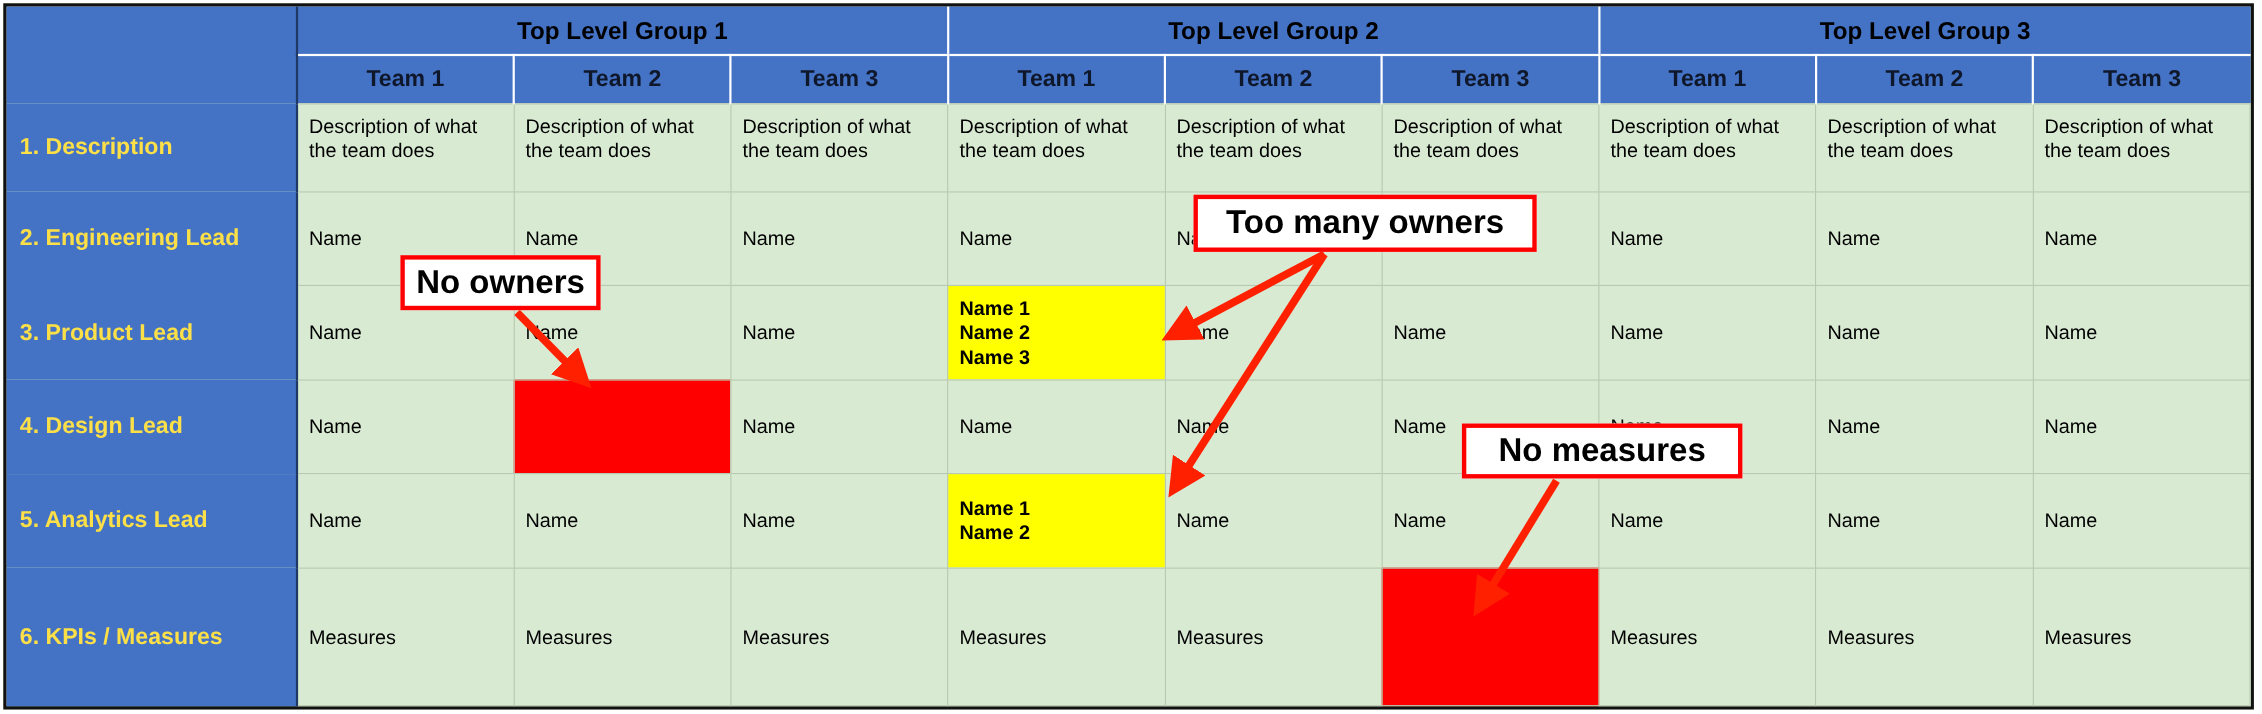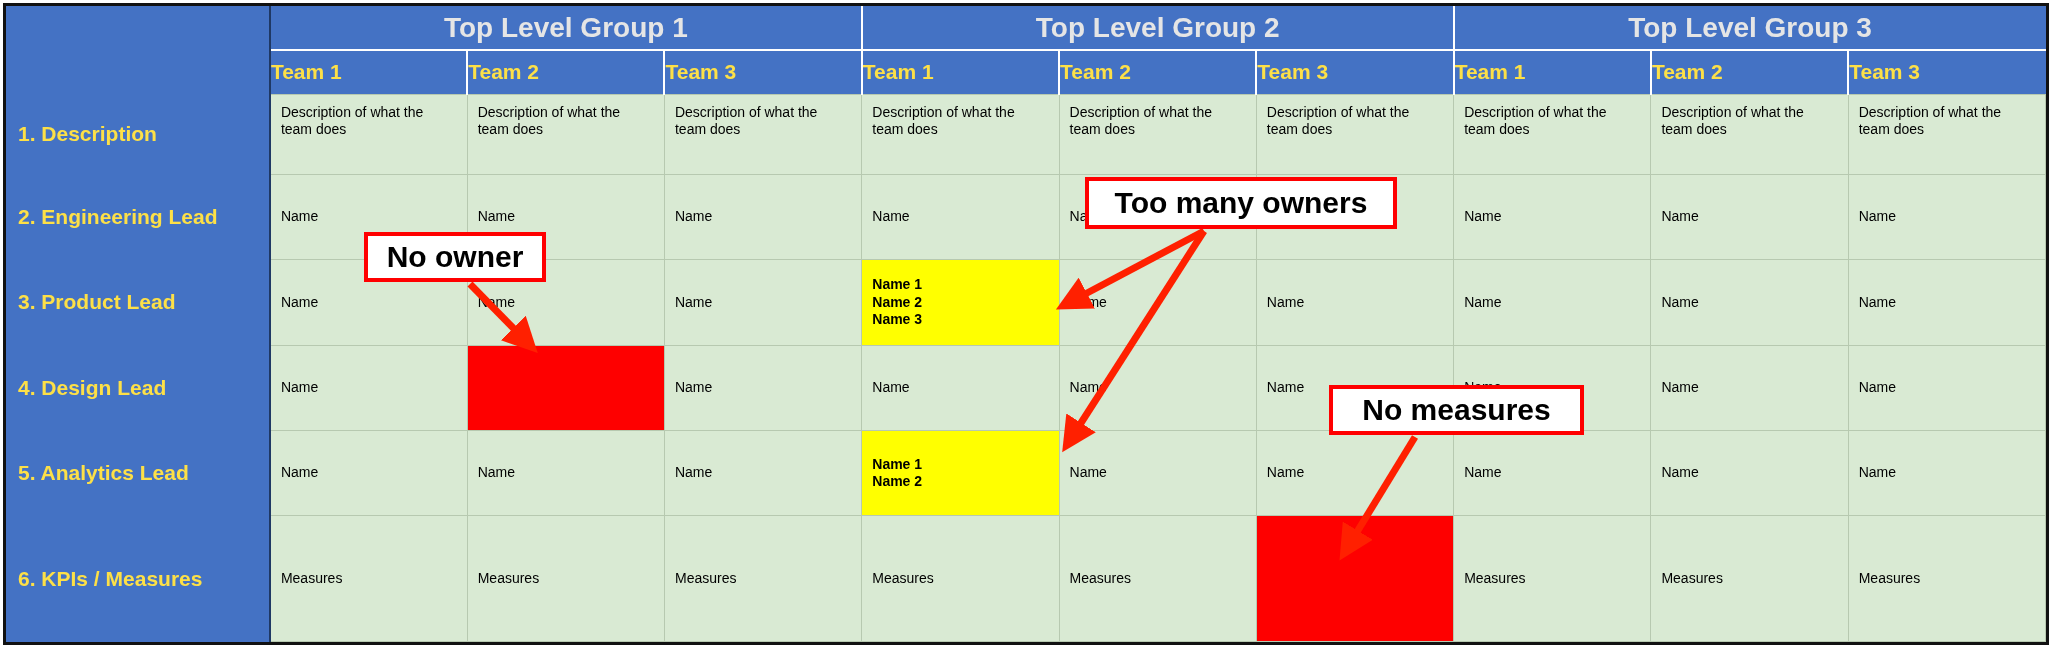--- a/index.html
+++ b/index.html
@@ -51,43 +51,43 @@
     font-weight: bold;
     font-size: 21px;
     text-align: left;
     padding-left: 12px !important;
     border-right: 2px solid #1f3864;
     white-space: nowrap;
   }
   
   .group-head {
     background: #4472c4;
-    color: #e5e5e5;
-    font-weight: bold;
-    font-size: 28px;
+    color: #000000;
+    font-weight: bold;
+    font-size: 22px;
     text-align: center;
     border-left: 2px solid #ffffff;
     border-bottom: 2px solid #ffffff;
   }
   .group-head.first { border-left: none; }
   
   .team-head {
     background: #4472c4;
-    color: #fde047;
+    color: #0f172a;
     font-weight: bold;
     font-size: 21px;
-    text-align: left;
+    text-align: center;
     border-left: 2px solid #ffffff;
   }
   .team-head.first { border-left: none; }
   
   .cell {
     background: #d9ead3;
     color: #000000;
-    font-size: 14px;
+    font-size: 18px;
     line-height: 1.25;
     text-align: left;
     padding: 0 10px !important;
     border: 1px solid #b7c9b0;
   }
   .cell.desc {
     vertical-align: top;
     padding-top: 9px !important;
   }
   .cell.highlight {
@@ -259,17 +259,17 @@
 
     <line x1="470" y1="284" x2="525" y2="340" stroke="#ff2000" stroke-width="7" marker-end="url(#ah)"></line>
 
     <line x1="1204" y1="231" x2="1072" y2="301" stroke="#ff2000" stroke-width="7" marker-end="url(#ah)"></line>
 
     <line x1="1204" y1="231" x2="1072" y2="437" stroke="#ff2000" stroke-width="7" marker-end="url(#ah)"></line>
 
     <line x1="1415" y1="437" x2="1349" y2="545" stroke="#ff2000" stroke-width="7" marker-end="url(#ah)"></line>
   </svg>
 
-  <div class="callout" id="callout-no-owner">No owner</div>
+  <div class="callout" id="callout-no-owner">No owners</div>
   <div class="callout" id="callout-too-many">Too many owners</div>
   <div class="callout" id="callout-no-measures">No measures</div>
 
 </div>
 
 </body></html>

